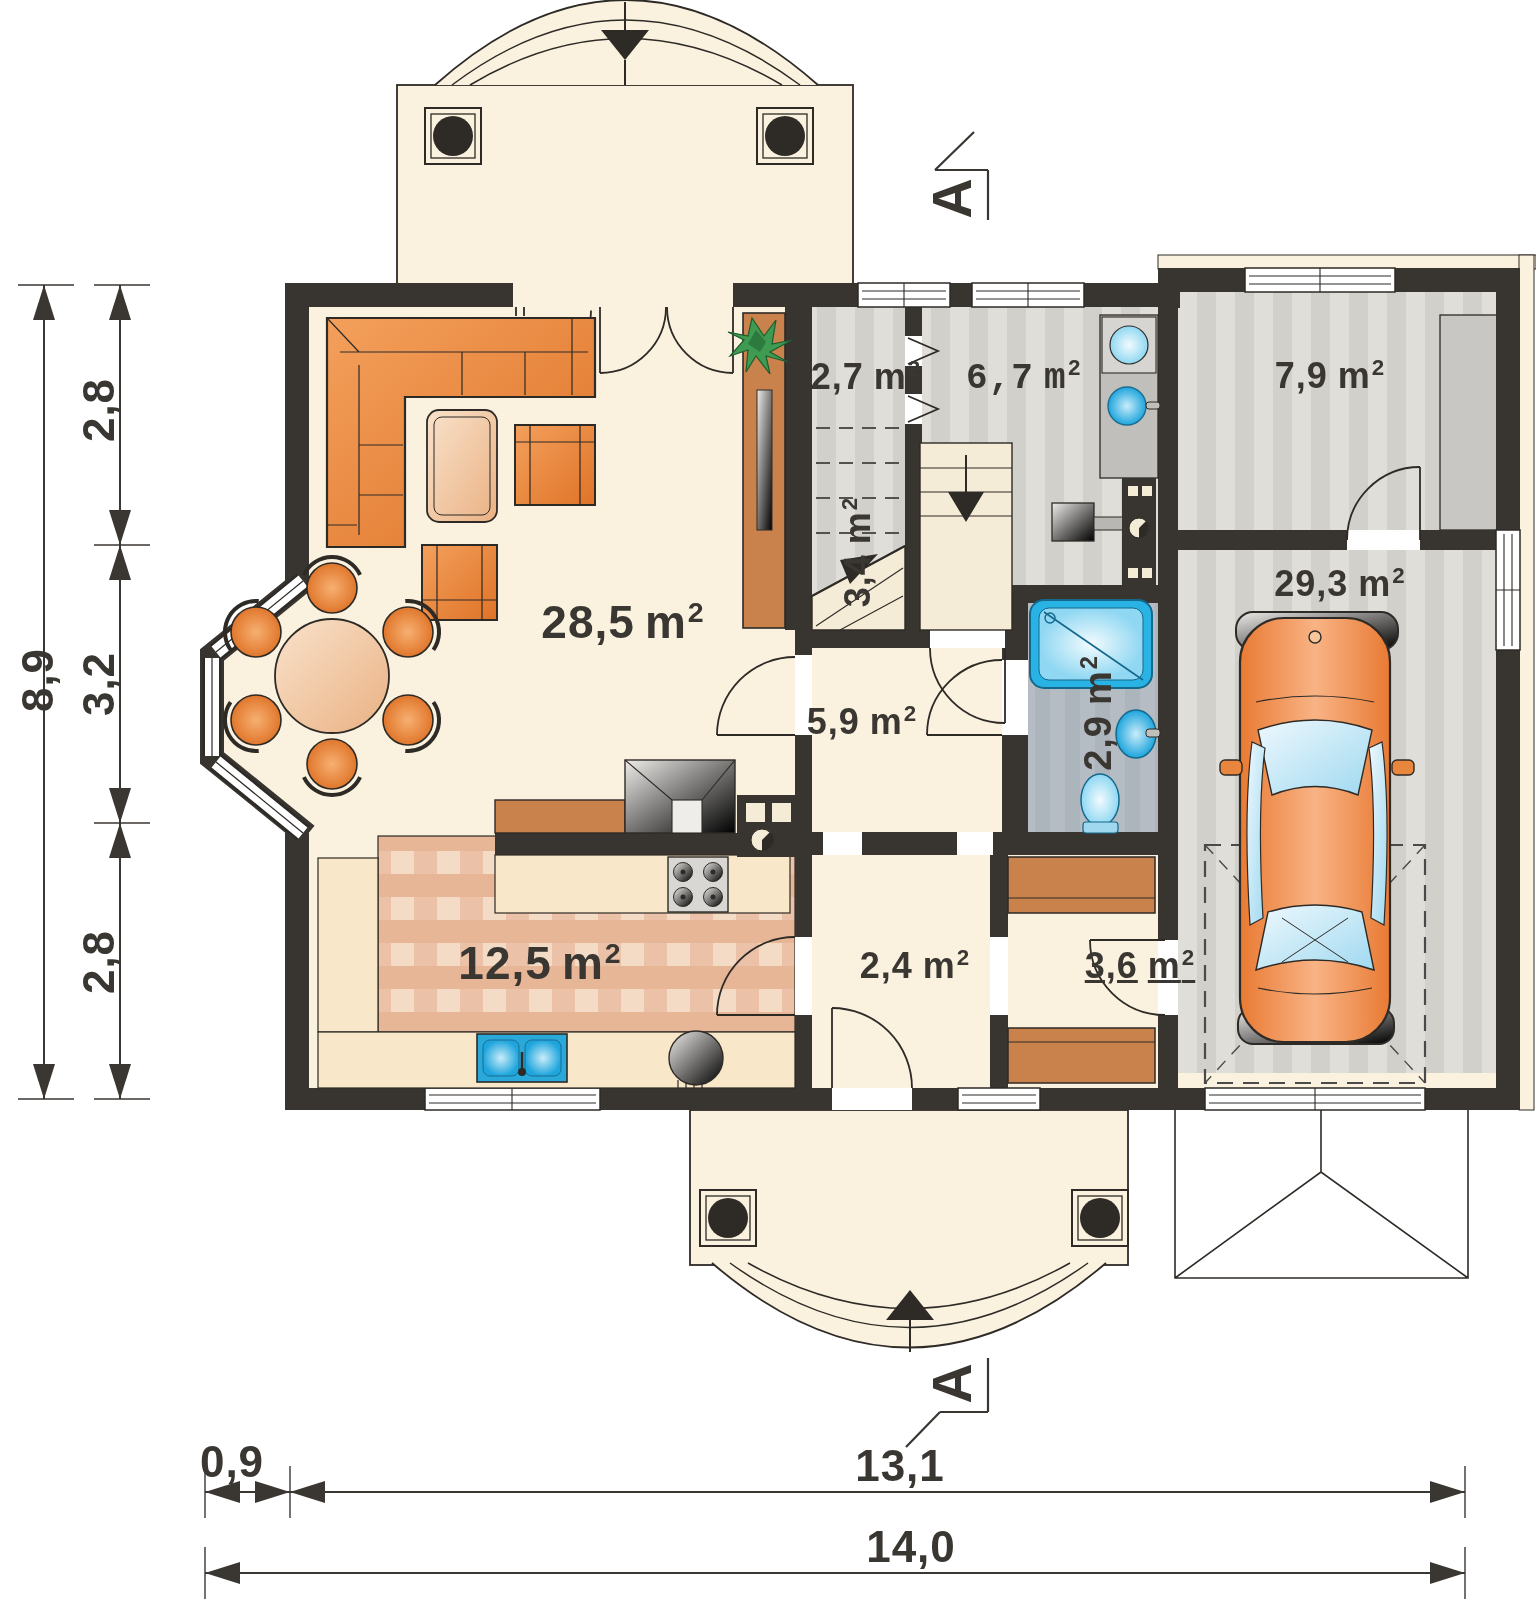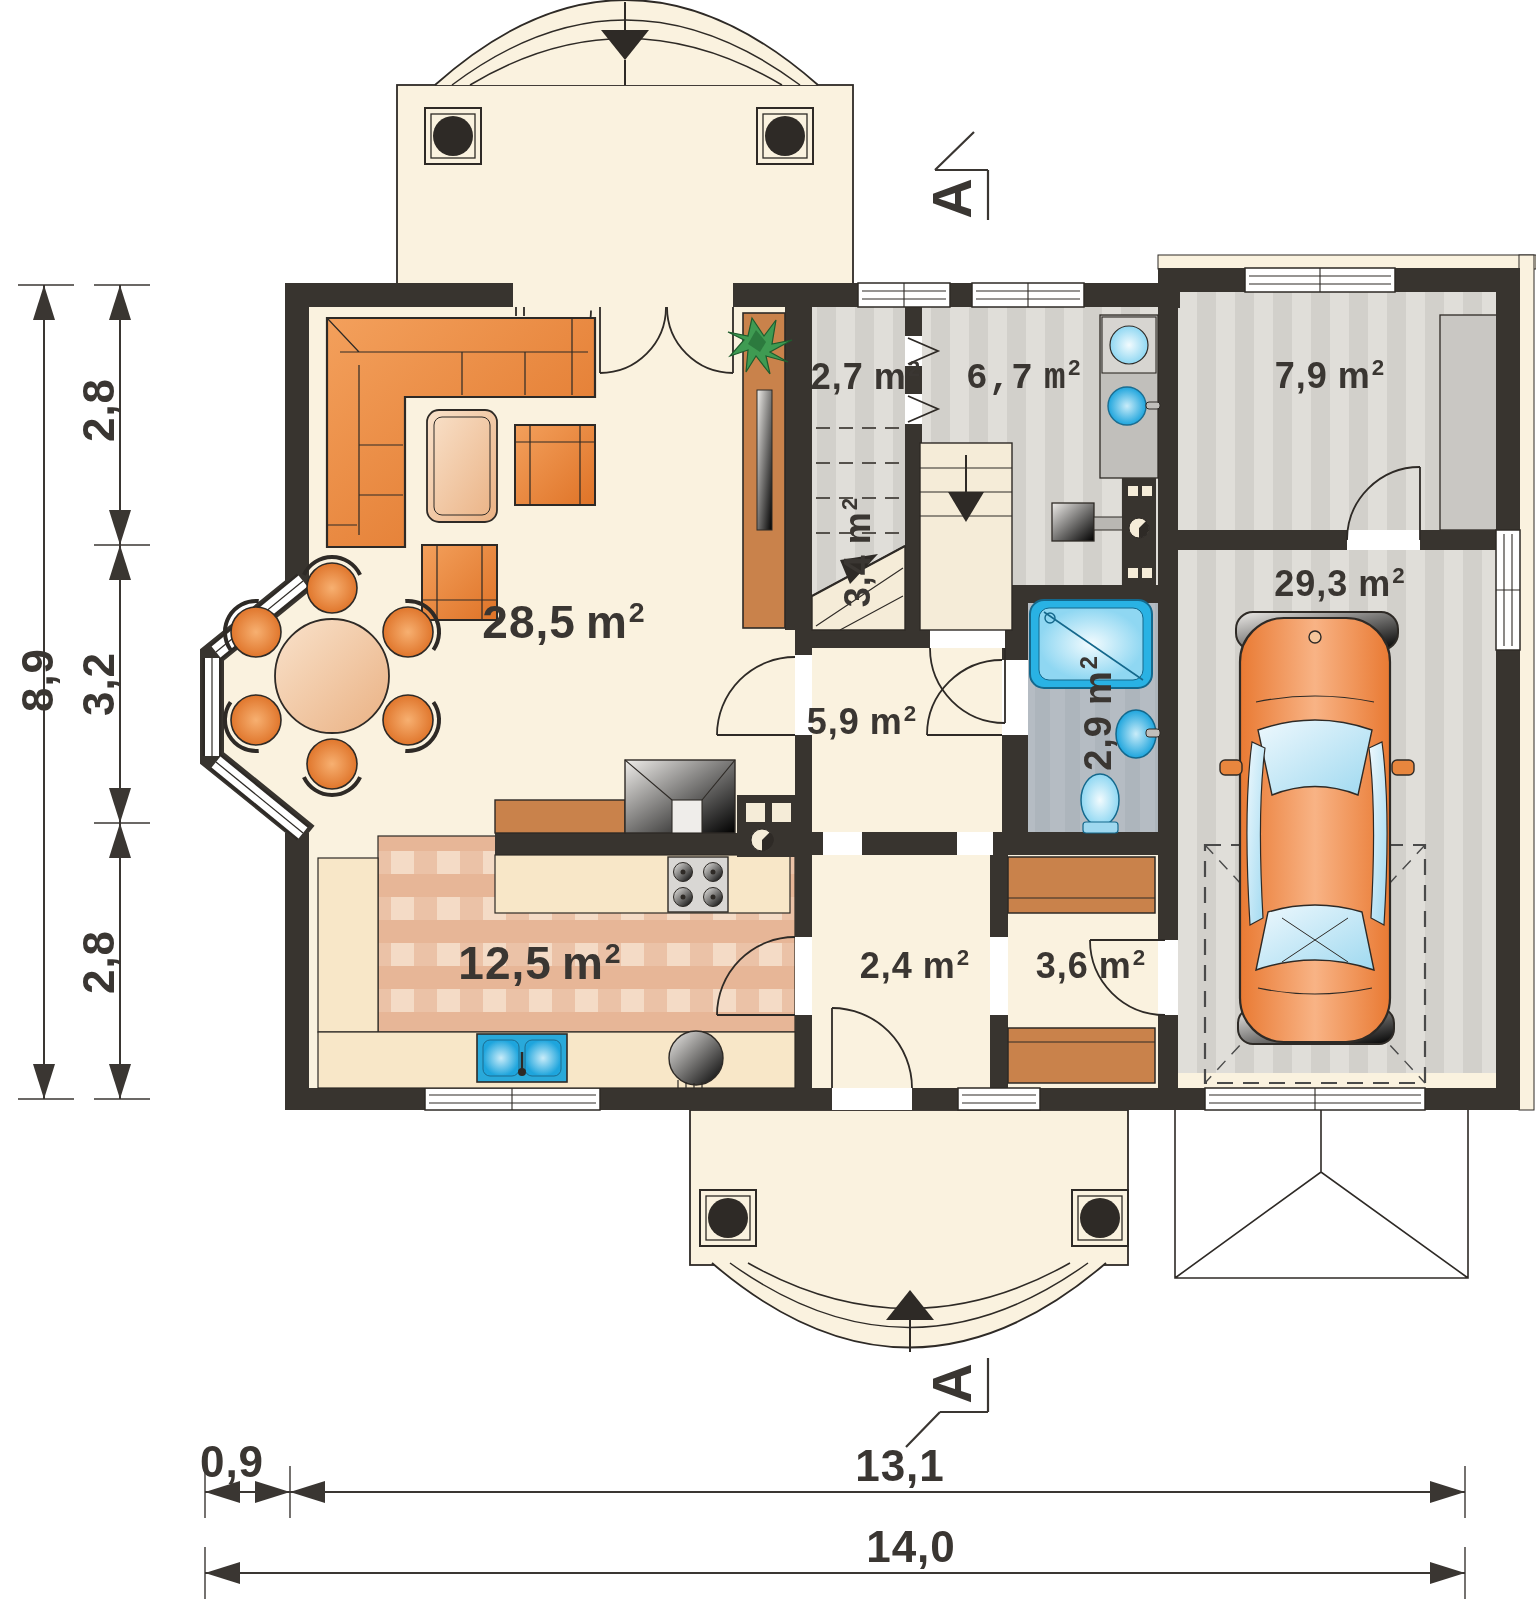--- a/index.html
+++ b/index.html
@@ -9,25 +9,25 @@
   .lbl{position:absolute;font-weight:700;color:#3a3632;white-space:nowrap;
        transform:translate(-50%,-50%);letter-spacing:1px;}
   .lbl sup{font-size:0.62em;vertical-align:super;margin-left:1px;}
   .lbl .unit{margin-left:10px;}
   .rot{transform:translate(-50%,-50%) rotate(-90deg);}
   .fs-room{font-size:36px;}
   .fs-big{font-size:46px;}
   .fs-dim{font-size:44px;}
   .fs-sec{font-size:56px;}
   
-  .p-living{left:564px;top:622px;}
+  .p-living{left:623px;top:622px;}
   .p-kitchen{left:540px;top:963px;}
   .p-hall59{left:862px;top:722px;}
   .p-hall49{left:915px;top:966px;}
-  .p-wardrobe{left:1091px;top:966px;}
+  .p-wardrobe{left:1140px;top:966px;text-decoration:underline;}
   .p-stairhall{left:866px;top:377px;}
   .p-utility{left:1024px;top:377px;font-family:Liberation Mono, monospace;}
   .p-storage{left:1330px;top:376px;}
   .p-garage{left:1340px;top:584px;}
   .p-stairs{left:858px;top:552px;}
   .p-bath{left:1098px;top:713px;}
   .p-dim-total-h{left:38px;top:680px;}
   .p-dim-28a{left:99px;top:410px;}
   .p-dim-32{left:99px;top:684px;}
   .p-dim-28b{left:99px;top:962px;}

